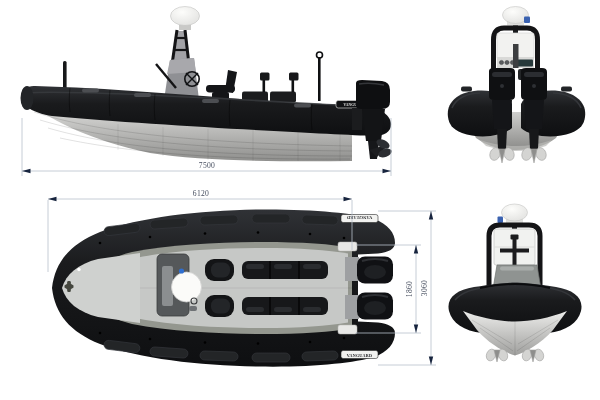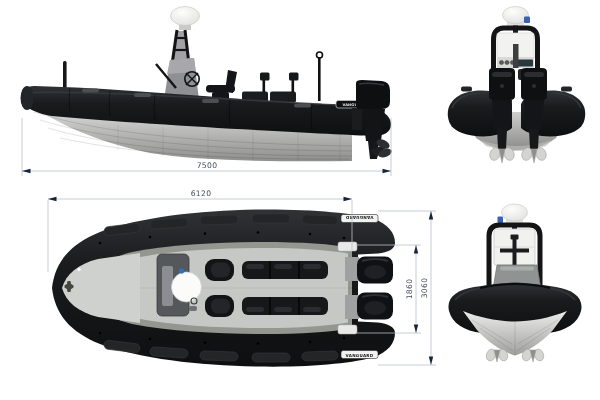--- a/index.html
+++ b/index.html
@@ -1,20 +1,20 @@
 <!DOCTYPE html>
 <html><head>
 <meta charset="utf-8">
 <style>
   html,body{margin:0;padding:0;}
   body{
     width:600px;height:400px;background:#ffffff;overflow:hidden;
     font-family:"DejaVu Sans","Liberation Sans",sans-serif;
   }
-  .sheet{position:relative;width:600px;height:400px;background:#ffffff;}
+  .sheet{position:relative;width:600px;height:400px;background:#ffffff;font-family:Liberation Serif, serif;}
   svg{display:block;}
   .dim-text{font-size:7.6px;fill:#434b5c;letter-spacing:.3px;}
   .plate-text{font-size:4.1px;font-weight:bold;fill:#15161a;letter-spacing:.25px;}
   .plate-text-dark{font-size:3.6px;font-weight:bold;fill:#e9e9e7;letter-spacing:.2px;}
 </style>
 </head>
 <body>
 
 <div class="sheet">
 <svg width="600" height="400" viewBox="0 0 600 400">

